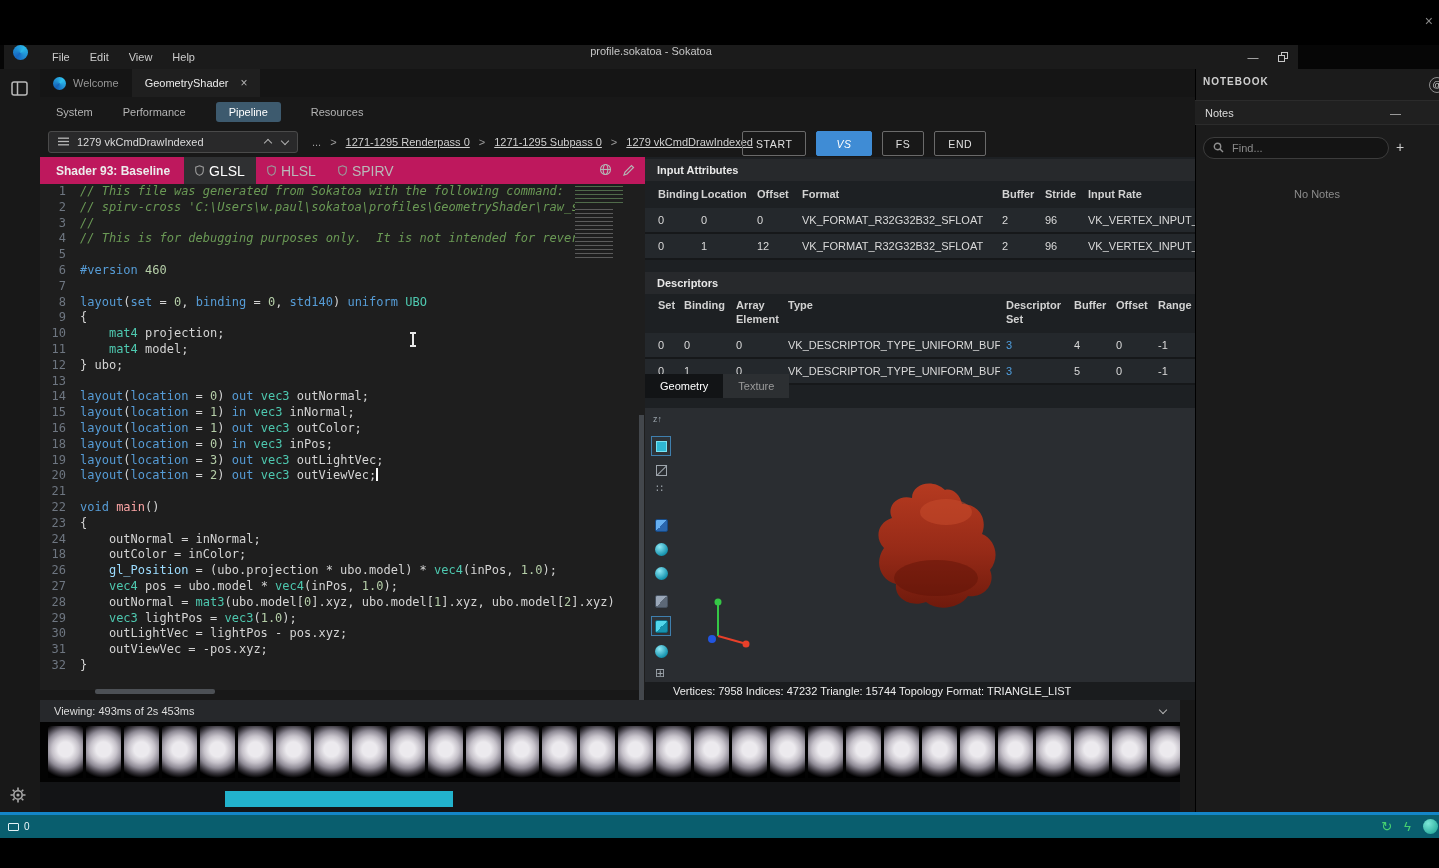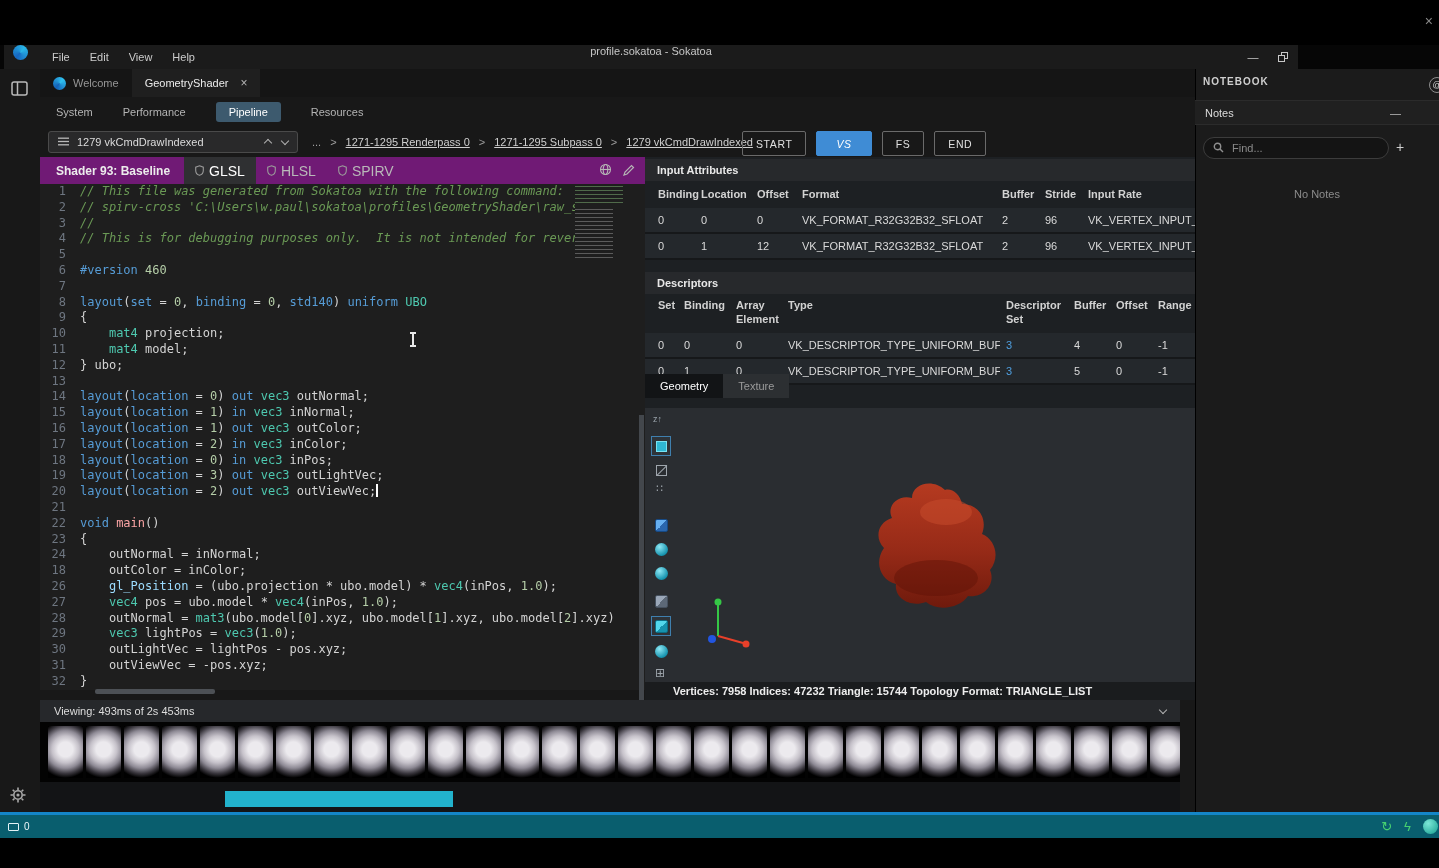--- a/index.html
+++ b/index.html
@@ -45,21 +45,21 @@
   .chev{display:inline-block;width:6px;height:6px;border-right:1.4px solid #b0b0b0;border-bottom:1.4px solid #b0b0b0;}
   .chev.up{transform:rotate(-135deg);margin-top:3px;}
   .chev.down{transform:rotate(45deg);margin-bottom:2px;}
   .crumbs{display:flex;align-items:center;gap:9px;margin-left:14px;font-size:11px;color:#9e9e9e;}
   .crumb{color:#cfcfcf;text-decoration:underline;white-space:nowrap;}
   .stages{position:absolute;left:702px;top:5px;display:flex;gap:10px;}
   .stage{height:25px;padding:0 13px;border:1px solid #6a6a6a;border-radius:2px;color:#e0e0e0;font-size:10.5px;letter-spacing:.6px;display:flex;align-items:center;background:transparent;}
   .stage.active{background:#3f8cd5;border-color:#3f8cd5;color:#fff;padding:0 19px;font-style:italic;}
 
   
-  .codehead{left:40px;top:157px;width:605px;height:27px;background:#701a75;display:flex;align-items:center;}
+  .codehead{left:40px;top:157px;width:605px;height:27px;background:#be185d;display:flex;align-items:center;}
   .codetitle{margin-left:16px;font-size:12px;font-weight:700;color:#ececec;white-space:nowrap;}
   .langs{display:flex;margin-left:14px;height:27px;}
   .lang{display:flex;align-items:center;gap:5px;padding:0 11px;font-size:14px;color:#b9b9b9;}
   .lang.active{background:#2f3032;color:#fff;}
   .codeacts{margin-left:auto;margin-right:10px;display:flex;gap:11px;align-items:center;}
 
   .editor{left:40px;top:184px;width:605px;height:506px;background:#1e1e1e;overflow:hidden;}
   .cl{display:flex;height:15.8px;line-height:15.8px;font-family:"DejaVu Sans Mono",monospace;font-size:12px;white-space:pre;}
   .lnum{flex:0 0 40px;text-align:right;padding-right:14px;color:#6e7681;}
   .ctext{color:#d4d4d4;}
@@ -91,21 +91,21 @@
   .th{padding:5px 6px 6px;font-weight:700;color:#d2d2d2;font-size:11px;line-height:1.25;}
   .vtable .tr:not(.head){background:#24282c;border-bottom:2px solid #16181a;height:26px;align-items:center;}
   .td{padding:0 6px;font-size:11px;color:#dadada;white-space:nowrap;overflow:hidden;}
   .th:first-child,.td:first-child{padding-left:13px;}
   .td.link{color:#4f9fe0;}
 
   .vtabs{left:645px;top:374px;height:24px;display:flex;}
   .vtab{display:flex;align-items:center;padding:0 15px;font-size:11px;color:#9a9a9a;background:#2c2f32;}
   .vtab.active{background:#121416;color:#ffffff;}
   .viewport{left:645px;top:408px;width:550px;height:274px;background:#2a2d31;overflow:hidden;}
-  .statsbar{left:645px;top:682px;width:550px;height:18px;background:#1a1c1e;display:flex;align-items:center;padding-left:28px;font-size:11px;font-weight:700;color:#ededed;white-space:nowrap;overflow:hidden;}
+  .statsbar{left:645px;top:682px;width:550px;height:18px;background:#1a1c1e;display:flex;align-items:center;padding-left:28px;font-size:11px;font-weight:400;color:#ededed;white-space:nowrap;overflow:hidden;}
 
   
   .tools{position:absolute;left:6px;top:0;width:26px;height:274px;}
   .tools .abs{position:absolute;}
   .zax{font-size:9px;color:#9aa3ab;}
   .toolsel{width:20px;height:20px;border:1px solid #3f7fae;background:#2e3338;display:flex;align-items:center;justify-content:center;}
   .sq-teal{width:11px;height:11px;background:#2fb7d3;border:1px solid #79e2f2;}
   .slashsq{width:11px;height:11px;border:1.2px solid #9fa6ad;position:relative;}
   .slashsq::after{content:"";position:absolute;left:-2px;top:4px;width:14px;height:1.2px;background:#9fa6ad;transform:rotate(-45deg);}
   .dots{font-size:11px;color:#9fa6ad;}
@@ -293,21 +293,20 @@
         <div class="cl"><span class="lnum">7</span><span class="ctext"></span></div>
         <div class="cl"><span class="lnum">8</span><span class="ctext"><span class="k">layout</span>(<span class="k">set</span> = <span class="n">0</span>, <span class="k">binding</span> = <span class="n">0</span>, <span class="k">std140</span>) <span class="k">uniform</span> <span class="t">UBO</span></span></div>
         <div class="cl"><span class="lnum">9</span><span class="ctext">{</span></div>
         <div class="cl"><span class="lnum">10</span><span class="ctext">    <span class="t">mat4</span> projection;</span></div>
         <div class="cl"><span class="lnum">11</span><span class="ctext">    <span class="t">mat4</span> model;</span></div>
         <div class="cl"><span class="lnum">12</span><span class="ctext">} ubo;</span></div>
         <div class="cl"><span class="lnum">13</span><span class="ctext"></span></div>
         <div class="cl"><span class="lnum">14</span><span class="ctext"><span class="k">layout</span>(<span class="k">location</span> = <span class="n">0</span>) <span class="k">out</span> <span class="t">vec3</span> outNormal;</span></div>
         <div class="cl"><span class="lnum">15</span><span class="ctext"><span class="k">layout</span>(<span class="k">location</span> = <span class="n">1</span>) <span class="k">in</span> <span class="t">vec3</span> inNormal;</span></div>
         <div class="cl"><span class="lnum">16</span><span class="ctext"><span class="k">layout</span>(<span class="k">location</span> = <span class="n">1</span>) <span class="k">out</span> <span class="t">vec3</span> outColor;</span></div>
-        <div class="cl"><span class="lnum">17</span><span class="ctext"><span class="k">layout</span>(<span class="k">location</span> = <span class="n">2</span>) <span class="k">in</span> <span class="t">vec3</span> inColor;</span></div>
         <div class="cl"><span class="lnum">18</span><span class="ctext"><span class="k">layout</span>(<span class="k">location</span> = <span class="n">0</span>) <span class="k">in</span> <span class="t">vec3</span> inPos;</span></div>
         <div class="cl"><span class="lnum">19</span><span class="ctext"><span class="k">layout</span>(<span class="k">location</span> = <span class="n">3</span>) <span class="k">out</span> <span class="t">vec3</span> outLightVec;</span></div>
         <div class="cl"><span class="lnum">20</span><span class="ctext"><span class="k">layout</span>(<span class="k">location</span> = <span class="n">2</span>) <span class="k">out</span> <span class="t">vec3</span> outViewVec;<span class="caret"></span></span></div>
         <div class="cl"><span class="lnum">21</span><span class="ctext"></span></div>
         <div class="cl"><span class="lnum">22</span><span class="ctext"><span class="k">void</span> <span class="f">main</span>()</span></div>
         <div class="cl"><span class="lnum">23</span><span class="ctext">{</span></div>
         <div class="cl"><span class="lnum">24</span><span class="ctext">    outNormal = inNormal;</span></div>
         <div class="cl"><span class="lnum">18</span><span class="ctext">    outColor = inColor;</span></div>
         <div class="cl"><span class="lnum">26</span><span class="ctext">    <span class="v">gl_Position</span> = (ubo.projection * ubo.model) * <span class="t">vec4</span>(inPos, <span class="n">1.0</span>);</span></div>
         <div class="cl"><span class="lnum">27</span><span class="ctext">    <span class="t">vec4</span> pos = ubo.model * <span class="t">vec4</span>(inPos, <span class="n">1.0</span>);</span></div>

